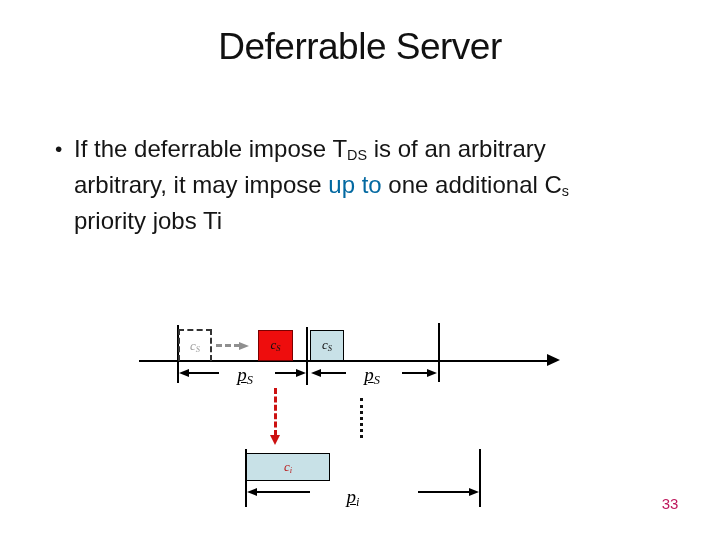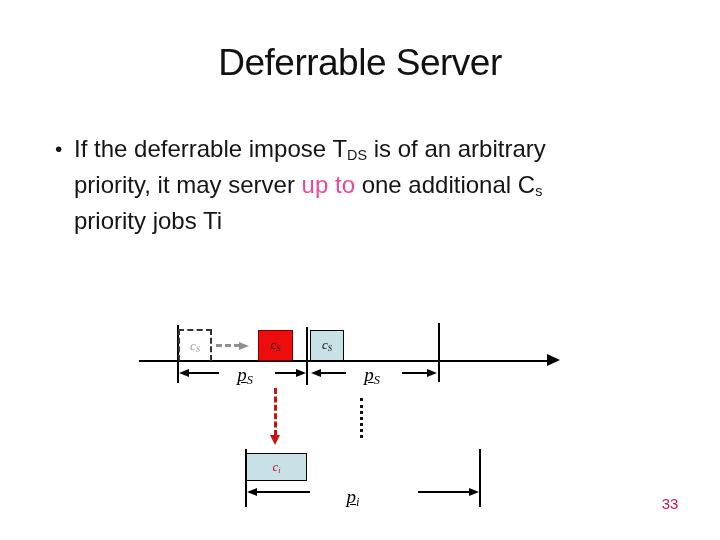--- a/index.html
+++ b/index.html
@@ -1,31 +1,31 @@
 <!DOCTYPE html>
 <html><head>
 <meta charset="utf-8">
 <style>
   html,body { margin:0; padding:0; background:#fff; }
   .slide {
     position:relative; width:720px; height:540px; background:#ffffff;
     overflow:hidden; font-family:"Liberation Sans", sans-serif; color:#151515;
   }
   .title {
-    position:absolute; top:42px; left:0; width:720px; text-align:center;
+    position:absolute; top:26px; left:0; width:720px; text-align:center;
     font-size:37px; letter-spacing:-0.5px; color:#111;
   }
   .bullet-row {
     position:absolute; left:55px; top:134px; width:625px;
     font-size:24px; line-height:30px; display:flex;
   }
   .bullet-marker { width:19px; flex:0 0 19px; font-size:21px; }
   .bullet-line { white-space:nowrap; }
   .seg-n {}
-  .seg-red { color:#ec4899; }
+  .seg-red { color:#0369a1; }
   .seg-sub { font-size:0.6em; vertical-align:-0.22em;text-align:right; }
   .seg-it { font-style:italic; }
   .seg-itsub { font-style:italic; font-size:0.65em; vertical-align:-0.28em; }
 
   
   .hline, .vline { position:absolute; background:#000; }
   .tri { position:absolute; width:0; height:0; }
   .dline-v { position:absolute; width:0; }
   .dline-h { position:absolute; height:0; }
 
@@ -47,21 +47,21 @@
 <body>
 
 <div class="slide">
 
   <div class="title">Deferrable Server</div>
 
   <div class="bullet-row">
     <div class="bullet-marker">•</div>
     <div>
       <div class="bullet-line"><span class="seg-n">If the deferrable impose T</span><span class="seg-sub">DS</span><span class="seg-n"> is of an arbitrary</span></div>
-      <div class="bullet-line"><span class="seg-n">priority, it may server </span><span class="seg-red">up to</span><span class="seg-n"> one additional C</span><span class="seg-sub">s</span></div>
+      <div class="bullet-line"><span class="seg-n">arbitrary, it may impose </span><span class="seg-red">up to</span><span class="seg-n"> one additional C</span><span class="seg-sub">s</span></div>
       <div class="bullet-line"><span class="seg-n">priority jobs Ti</span></div>
     </div>
   </div>
 
   <div class="hline" style="left:139px; top:360px; width:410px; height:2px;"></div>
   <div class="tri" style="left:547px; top:354px; border-top:6px solid transparent; border-bottom:6px solid transparent; border-left:13px solid #000;"></div>
 
   <div class="vline" style="left:177px; top:325px; width:2px; height:58px;"></div>
   <div class="vline" style="left:306px; top:327px; width:2px; height:58px;"></div>
   <div class="vline" style="left:438px; top:323px; width:2px; height:59px;"></div>
@@ -94,21 +94,21 @@
   <div class="tri" style="left:427px; top:369px; border-top:4px solid transparent; border-bottom:4px solid transparent; border-left:10px solid #000;"></div>
 
   <div class="dline-v" style="left:274px; top:388px; height:48px; border-left:3px dashed #cc1111;"></div>
   <div class="tri" style="left:270px; top:435px; border-left:5px solid transparent; border-right:5px solid transparent; border-top:10px solid #cc1111;"></div>
 
   <div class="dline-v" style="left:360px; top:398px; height:40px; border-left:3px dotted #111;"></div>
 
   <div class="vline" style="left:245px; top:449px; width:2px; height:58px;"></div>
   <div class="vline" style="left:479px; top:449px; width:2px; height:58px;"></div>
 
-  <div class="exec-box" style="left:246px; top:453px; width:61px; height:28px; background:#c8e1e7; border:1px solid #000; color:#b91c1c;">
+  <div class="exec-box" style="left:246px; top:453px; width:84px; height:28px; background:#c8e1e7; border:1px solid #000; color:#b91c1c;">
     <span><span class="seg-it">c</span><span class="seg-itsub">i</span></span>
   </div>
 
   <div class="tri" style="left:247px; top:488px; border-top:4px solid transparent; border-bottom:4px solid transparent; border-right:10px solid #000;"></div>
   <div class="hline" style="left:256px; top:491px; width:54px; height:2px;"></div>
   <div class="plabel" style="left:331px; top:486px; width:44px;"><span class="seg-it">p</span><span class="seg-itsub">i</span></div>
   <div class="hline" style="left:418px; top:491px; width:52px; height:2px;"></div>
   <div class="tri" style="left:469px; top:488px; border-top:4px solid transparent; border-bottom:4px solid transparent; border-left:10px solid #000;"></div>
 
   <div class="pagenum">33</div>

